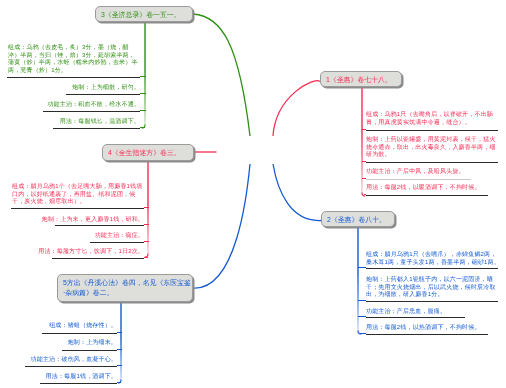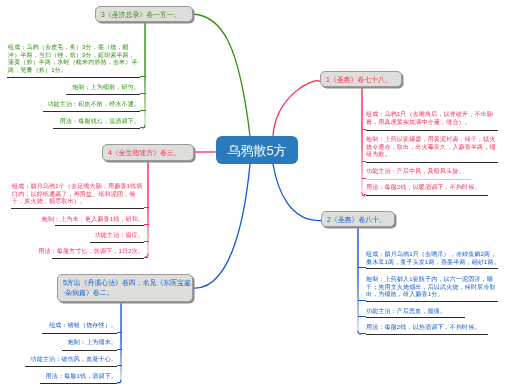--- a/index.html
+++ b/index.html
@@ -186,14 +186,13 @@
         <span class="txt" style="display: block;">功能主治：产后恶血，腹痛。</span>
       </div>
       <div class="ul" style="top: 317px; background: rgb(43, 43, 43); left: 366px; width: 99px;"></div>
       <div class="stub" style="top: 316px; background: rgb(17, 89, 212); left: 358px; width: 8px;"></div>
       <div class="sub" style="top: 324px; color: rgb(17, 89, 212); left: 366px;">
         <span class="txt" style="display: block;">用法：每服2钱，以热酒调下，不拘时候。</span>
       </div>
       <div class="ul" style="top: 334px; background: rgb(43, 43, 43); left: 366px; width: 122px;"></div>
       <div class="stub" style="top: 333px; background: rgb(17, 89, 212); left: 359.6px; width: 6.4px;"></div>
     </div>
-  <div class="central" style="left: 216px; top: 136px; width: 82px; height: 28px; background: rgb(42, 122, 190);">乌鸦散5方</div>
 </div>
 
 </body></html>

